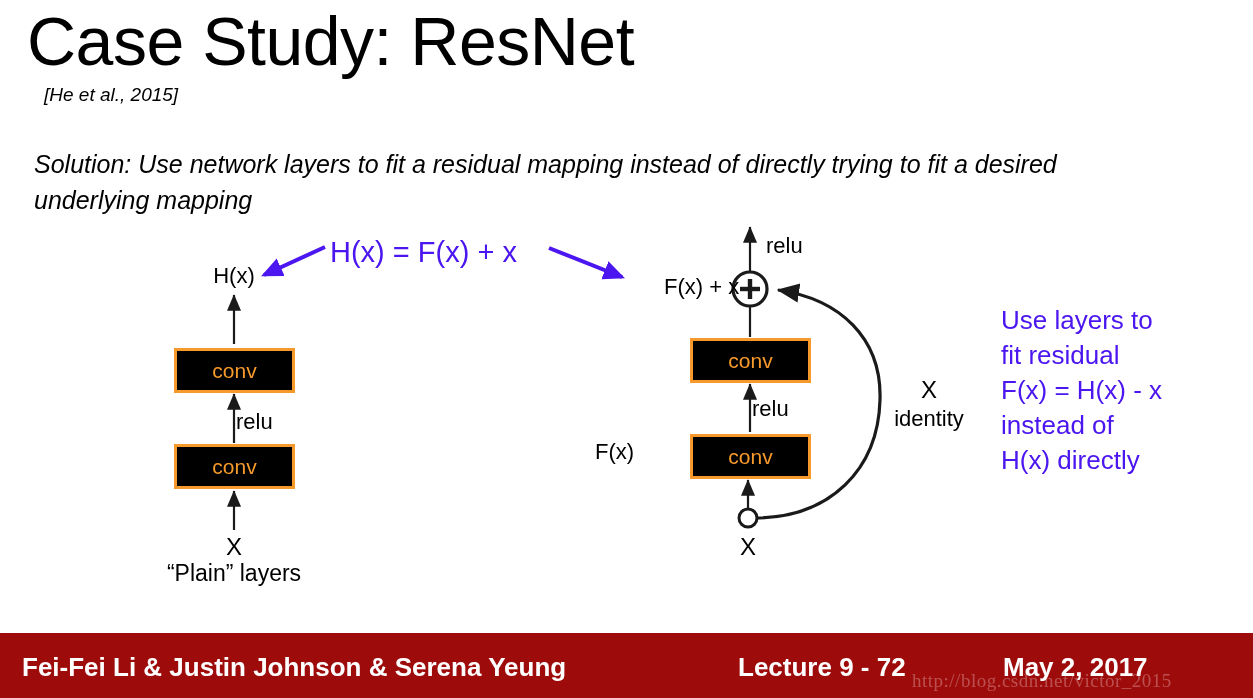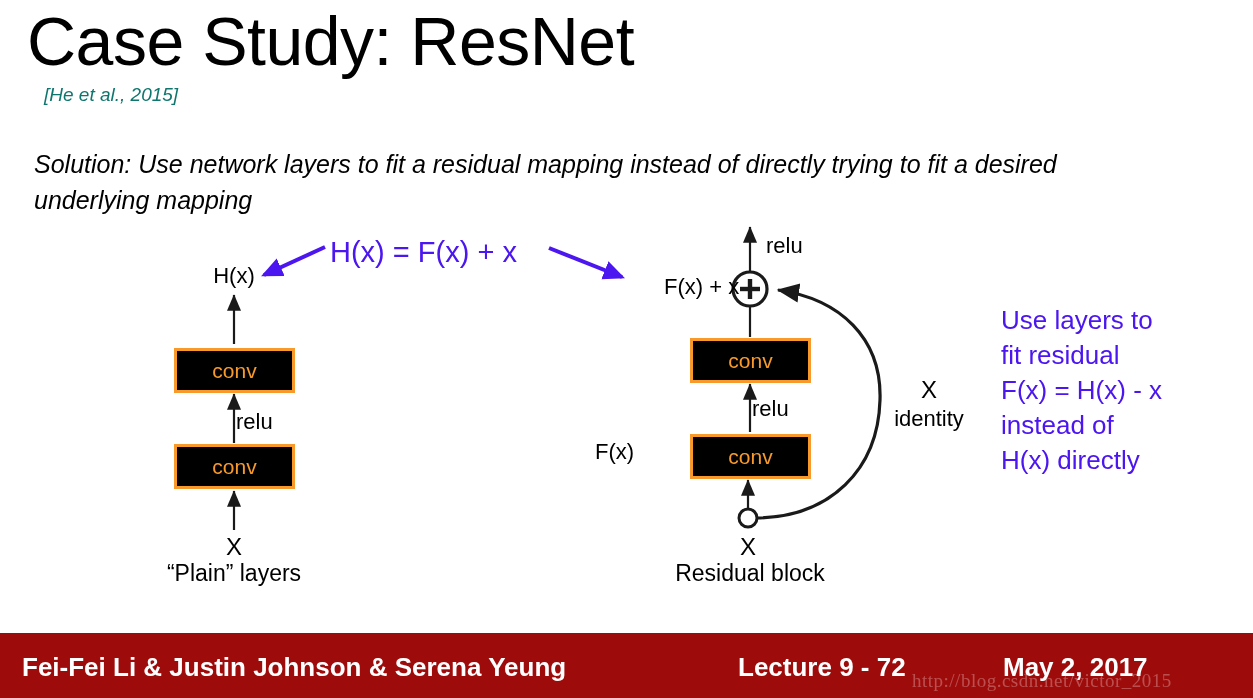--- a/index.html
+++ b/index.html
@@ -29,21 +29,21 @@
     color: #000000;
     letter-spacing: -0.5px;
     white-space: nowrap;
   }
   #citation {
     position: absolute;
     left: 44px;
     top: 84px;
     font-size: 19px;
     font-style: italic;
-    color: #0f766e;
+    color: #000000;
     white-space: nowrap;
     text-align: right;
   }
 
   
   #solution-text {
     position: absolute;
     left: 34px;
     top: 146px;
     width: 1110px;
@@ -244,21 +244,20 @@
   <div class="dlabel" style="left:752px; top:396px;">relu</div>
 
   <div class="conv-box" style="left:690px; top:434px;">conv</div>
 
   <div class="dlabel center" style="left:929px; top:376px; font-size:24px;">X</div>
 
   <div class="dlabel center" style="left:929px; top:406px;">identity</div>
 
   <div class="dlabel center" style="left:748px; top:533px; font-size:24px;">X</div>
 
-  <div class="caption" style="left:750px; top:560px;">Residual block</div>
 
   <div id="formula-annotation">H(x) = F(x) + x</div>
 
   <div id="side-note">Use layers to
 fit residual
 F(x) = H(x) - x
 instead of
 H(x) directly</div>
 
   <div id="footer-bar"></div>

